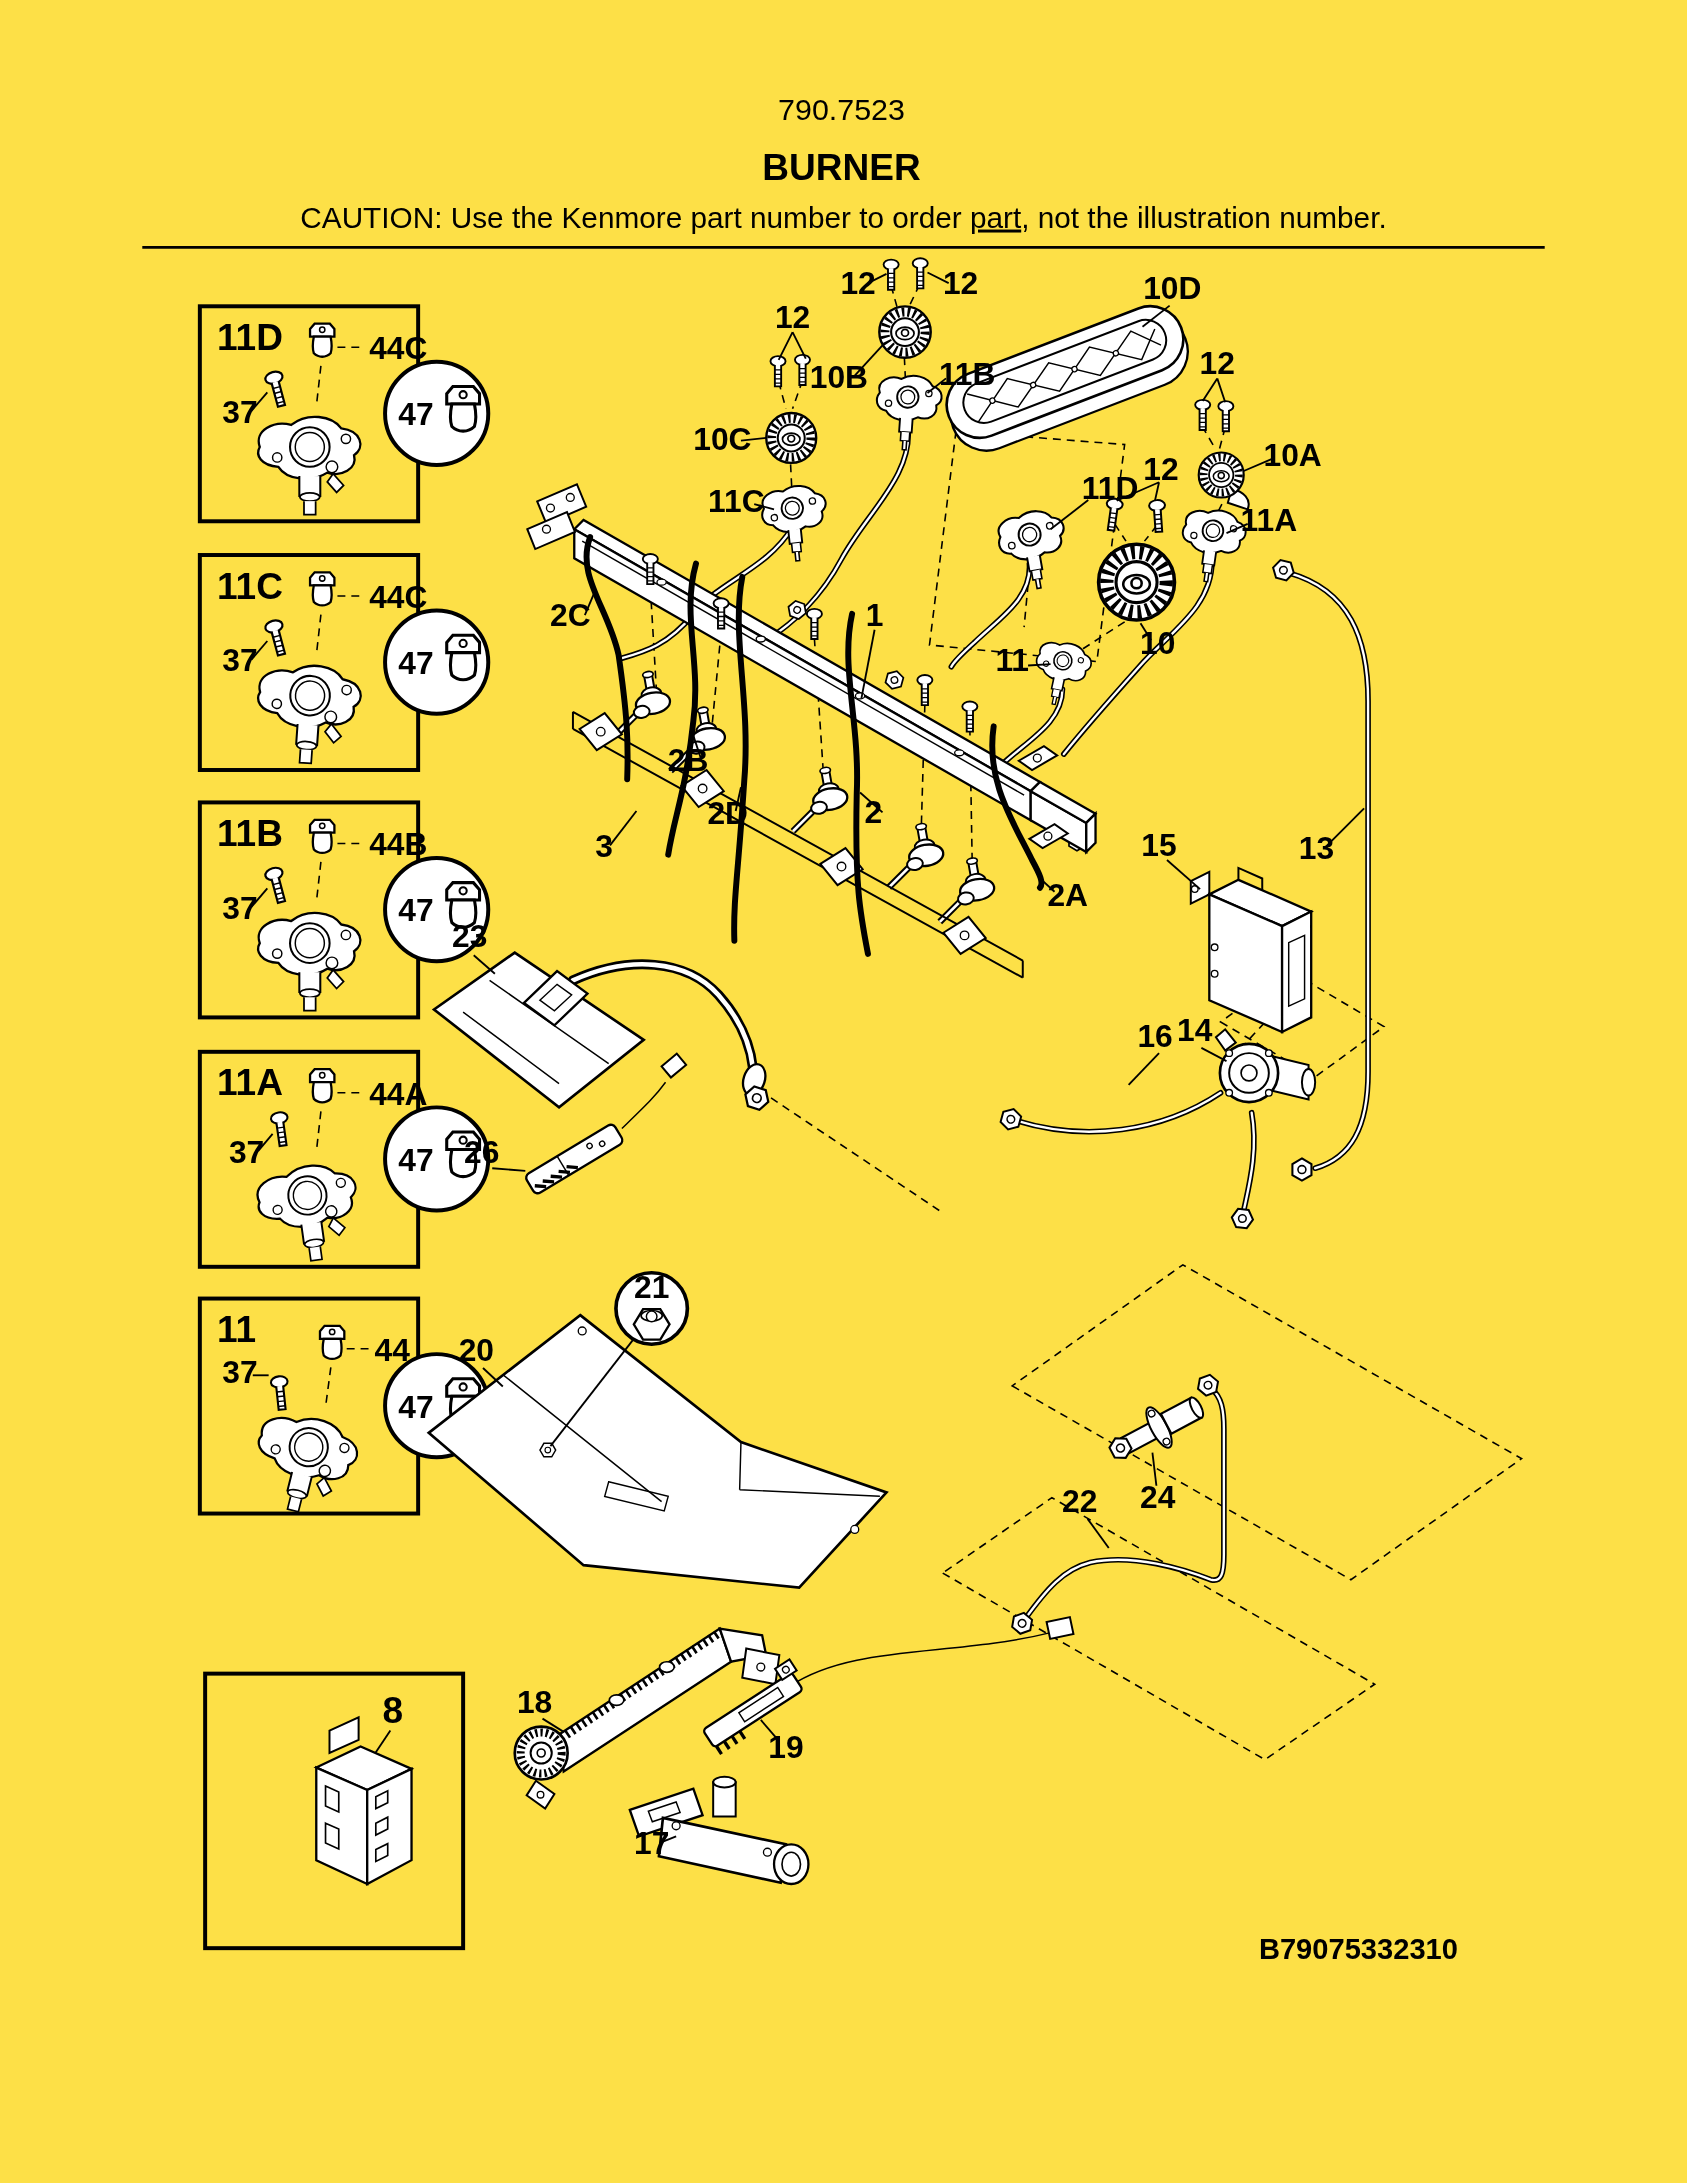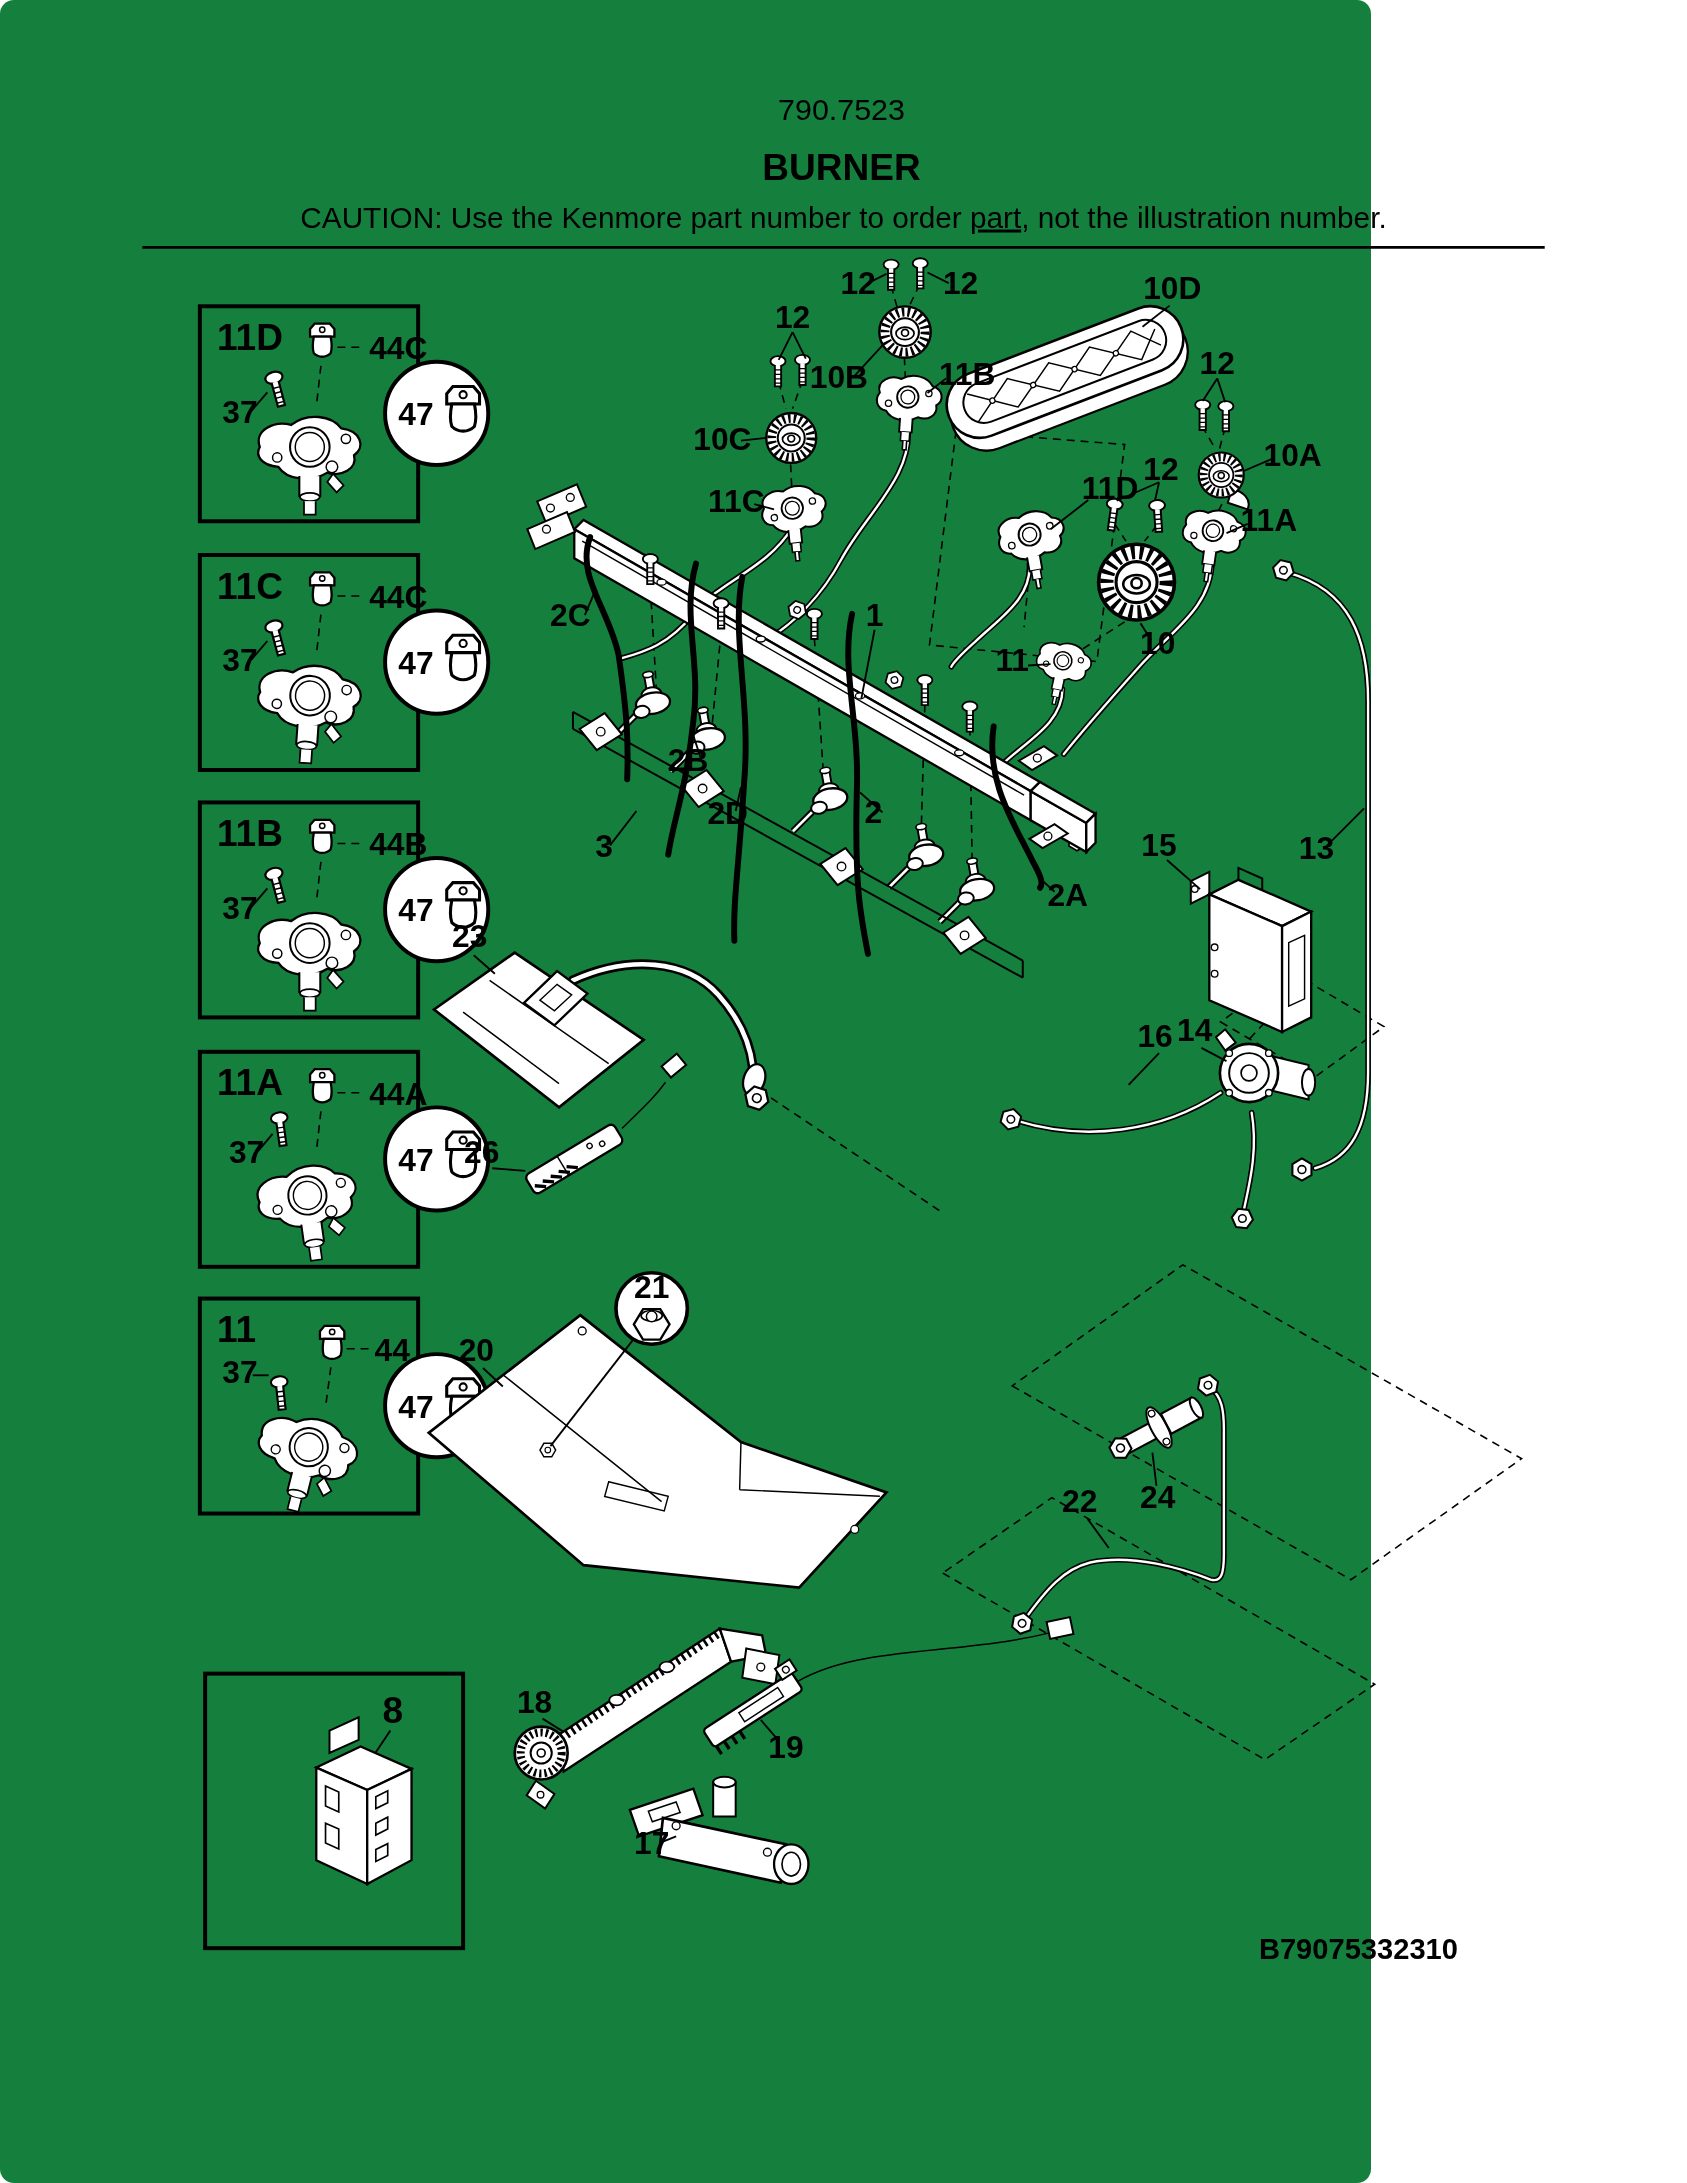--- a/index.html
+++ b/index.html
@@ -1,16 +1,16 @@
 <!DOCTYPE html>
 <html style="font-size:10.6px"><head>
 <meta charset="utf-8">
 <style>
   html,body{margin:0;padding:0;background:#fff;}
-  #page{width:1371px;height:2183px;position:relative;background:#15803d;border-radius:14px;}
+  #page{width:1687px;height:2183px;position:relative;background:#fde047;}
   svg{position:absolute;top:0;left:0;}
   text{font-family:"Liberation Sans",sans-serif;fill:#000;}
   .hdr-model{font-size:46px;text-anchor:middle;}
   .hdr-title{font-size:56px;font-weight:bold;text-anchor:middle;}
   .hdr-caution{font-size:45px;text-anchor:middle;}
   .boxlbl{font-size:56px;font-weight:bold;}
   .inlbl{font-size:48px;font-weight:bold;}
   .lbl{font-size:48px;font-weight:bold;text-anchor:middle;}
   .footer-code{font-size:44px;font-weight:bold;}
   .ln{stroke:#000;fill:none;stroke-width:3;}

